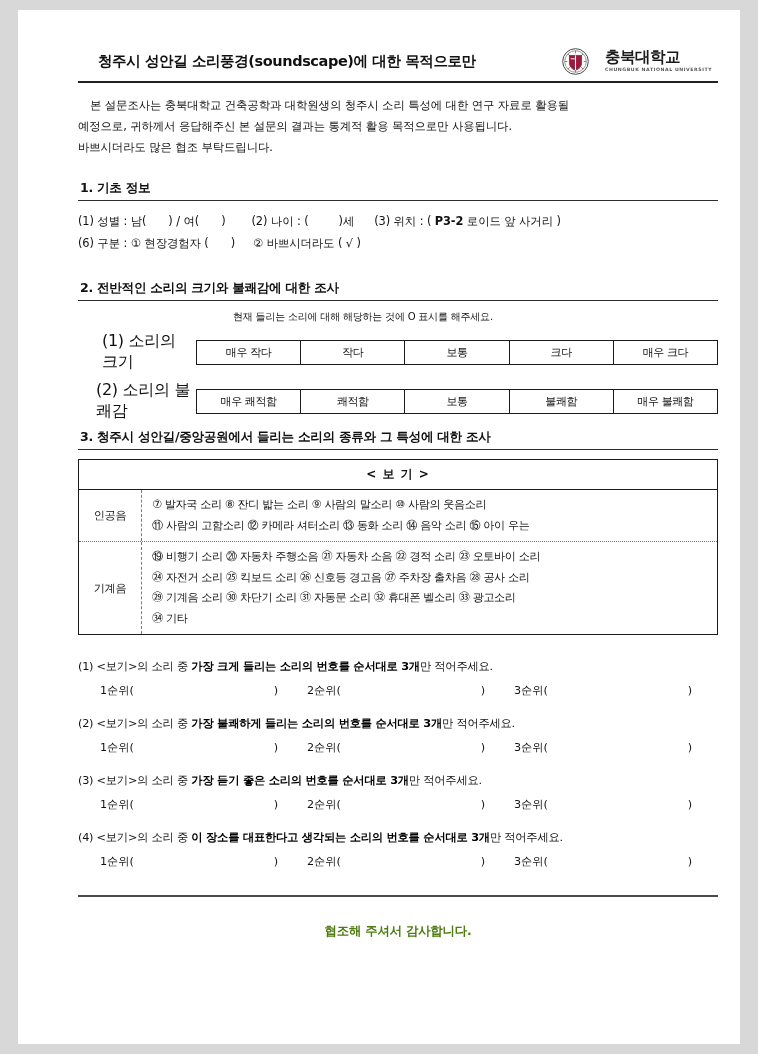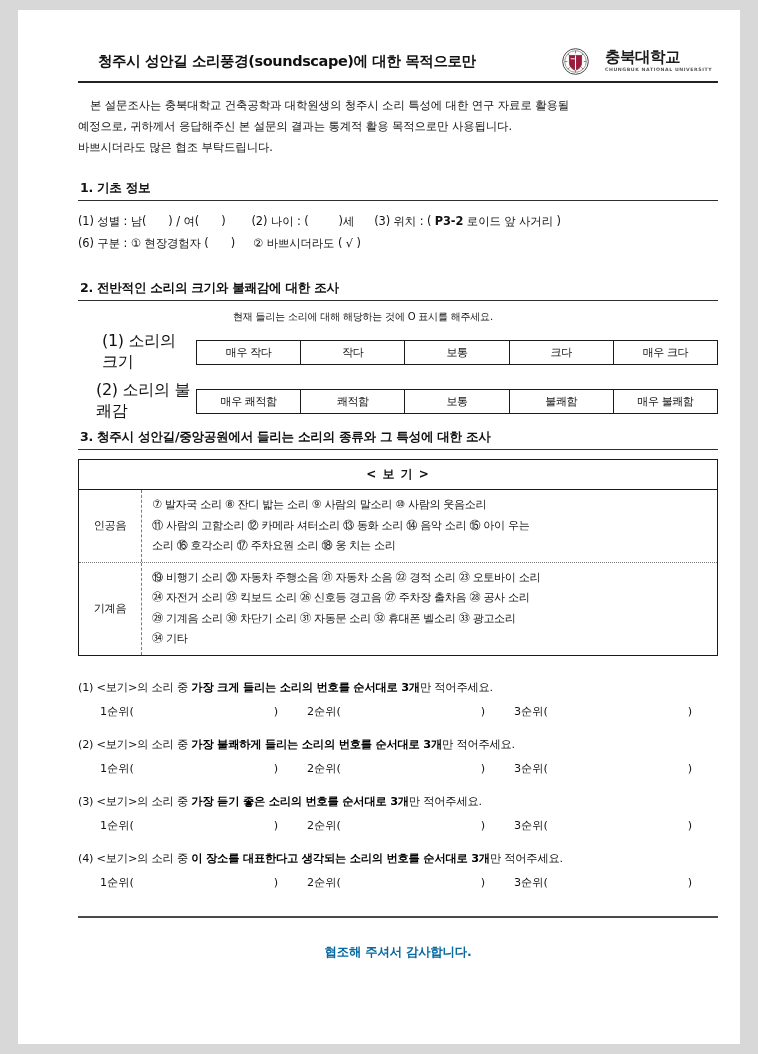--- a/index.html
+++ b/index.html
@@ -227,21 +227,21 @@
   
   .foot-rule {
     border: 0;
     border-top: 2px solid #4a4a4a;
     margin: 26px 0 0 0;
   }
   .foot-text {
     text-align: center;
     font-size: 12.4px;
     font-weight: bold;
-    color: #0369a1;
+    color: #4d7c0f;
     margin-top: 26px;
     letter-spacing: -0.2px;
   }
 </style>
 </head>
 <body>
 
 <div class="page">
   <div class="inner">
 
@@ -329,21 +329,20 @@
 
       <div class="boki-table">
         <div class="boki-head">&lt; 보 기 &gt;</div>
 
 
         <div class="boki-row">
           <div class="boki-cat">인공음</div>
           <div class="boki-items">
             <div class="itm">⑦ 발자국 소리  ⑧ 잔디 밟는 소리  ⑨ 사람의 말소리  ⑩ 사람의 웃음소리</div>
             <div class="itm">⑪ 사람의 고함소리  ⑫ 카메라 셔터소리  ⑬ 동화 소리  ⑭ 음악 소리  ⑮ 아이 우는</div>
-            <div class="itm">소리  ⑯ 호각소리  ⑰ 주차요원 소리  ⑱ 웅 치는 소리</div>
           </div>
         </div>
 
         <div class="boki-row">
           <div class="boki-cat">기계음</div>
           <div class="boki-items">
             <div class="itm">⑲ 비행기 소리  ⑳ 자동차 주행소음  ㉑ 자동차 소음  ㉒ 경적 소리  ㉓ 오토바이 소리</div>
             <div class="itm">㉔ 자전거 소리  ㉕ 킥보드 소리  ㉖ 신호등 경고음  ㉗ 주차장 출차음  ㉘ 공사 소리</div>
             <div class="itm">㉙ 기계음 소리  ㉚ 차단기 소리  ㉛ 자동문 소리  ㉜ 휴대폰 벨소리  ㉝ 광고소리</div>
             <div class="itm">㉞ 기타</div>

